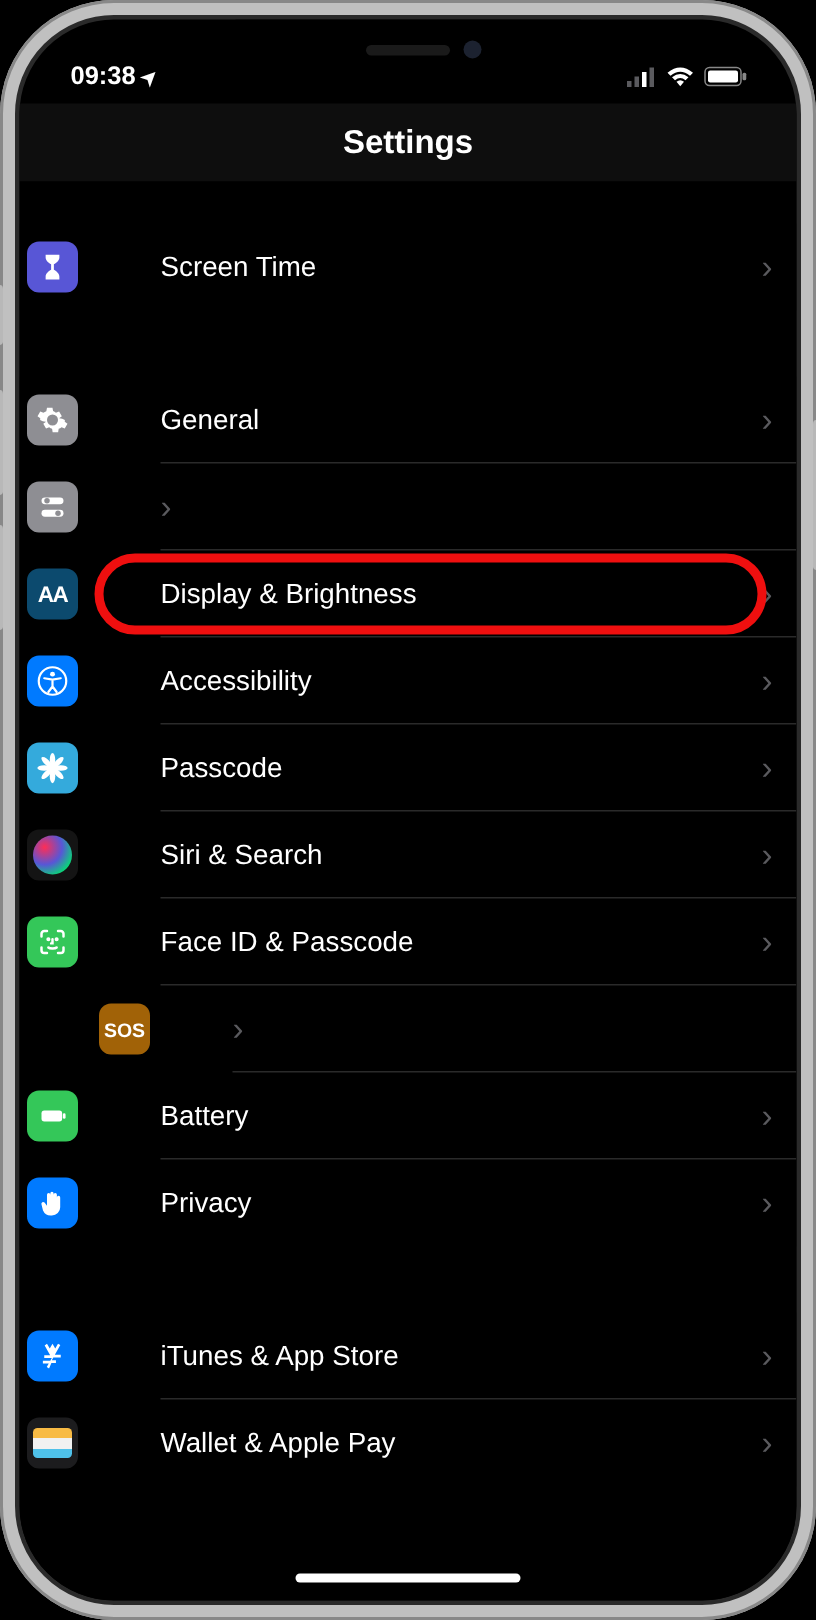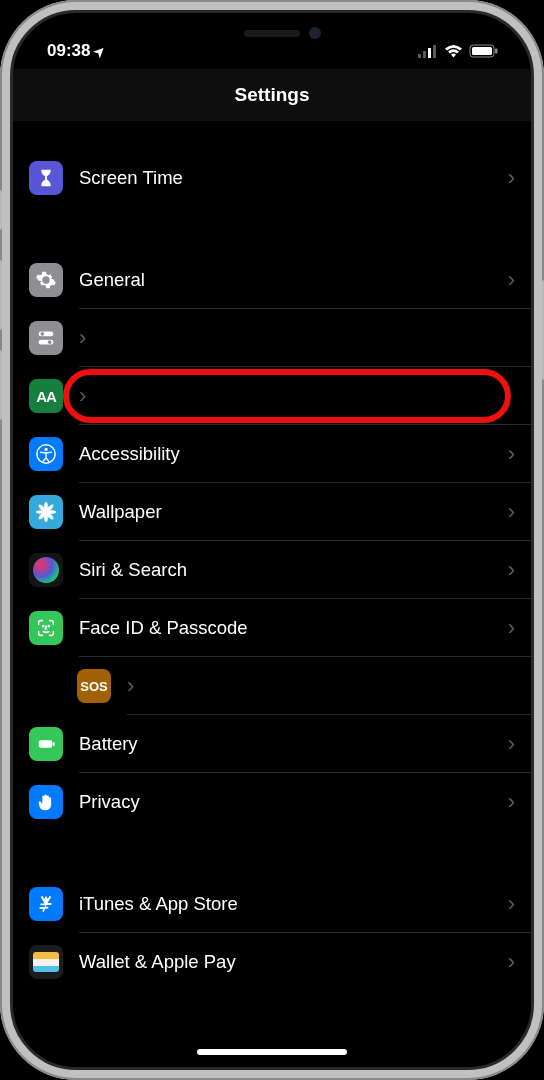--- a/index.html
+++ b/index.html
@@ -79,21 +79,21 @@
       font-size: 17px;
       font-weight: 600;
     }
     .status-left { display: flex; align-items: center; gap: 4px; }
     .status-right { display: flex; align-items: center; gap: 6px; }
     .header {
       height: 52px;
       display: flex;
       justify-content: center;
       align-items: center;
-      font-size: 19px;
+      font-size: 22px;
       font-weight: 600;
       color: #fff;
       background: #0e0e0e;
     }
     .scroll-area {
       position: absolute;
       top: 108px;
       bottom: 0;
       left: 0;
       right: 0;
@@ -103,22 +103,23 @@
     .section {
       background: #000;
       margin-bottom: 44px;
     }
     .section:first-child { margin-top: 28px; }
     .section .row:last-child .row-content { border-bottom: none; }
     .row {
       display: flex;
       align-items: center;
       min-height: 58px;
-      padding-left: 16px;
+      padding-left: 5px;
       position: relative;
+      gap: 39px;
     }
     .row-icon {
       width: 34px;
       height: 34px;
       border-radius: 8px;
       display: flex;
       align-items: center;
       justify-content: center;
       flex-shrink: 0;
       font-size: 17px;
@@ -164,21 +165,21 @@
       width: 150px;
       height: 6px;
       background: #fff;
       border-radius: 3px;
       z-index: 50;
     }
     
     .ic-screentime { background: #5856d6; }
     .ic-general { background: #8e8e93; }
     .ic-control { background: #8e8e93; }
-    .ic-display { background: #15803d; }
+    .ic-display { background: #0c4a6e; }
     .ic-access { background: #007aff; }
     .ic-wallpaper { background: #34aadc; }
     .ic-siri { background: #141414; }
     .ic-faceid { background: #34c759; }
     .ic-sos { background: #a16207; font-size: 13px; margin-left: 48px; }
     .ic-battery { background: #34c759; }
     .ic-privacy { background: #007aff; }
     .ic-itunes { background: #007aff; }
     .ic-wallet { background: #1c1c1e; }
     
@@ -280,20 +281,21 @@
               </svg>
           </div>
           <div class="row-content">
             <span class="chevron">›</span>
           </div>
         </div>
 
         <div class="row">
           <div class="row-icon ic-display" style="font-weight:700;font-size:15px;letter-spacing:-1px;">AA</div>
           <div class="row-content">
+            <span class="row-label">Display &amp; Brightness</span>
             <span class="chevron">›</span>
           </div>
           <div class="highlight-ring"></div>
         </div>
 
         <div class="row">
           <div class="row-icon ic-access">
             <svg viewBox="0 0 24 24" fill="none">
                 <circle cx="12" cy="12" r="10" stroke="#fff" stroke-width="1.6"></circle>
                 <circle cx="12" cy="7" r="1.8" fill="#fff"></circle>
@@ -316,21 +318,21 @@
                   <ellipse ry="2" rx="5" cx="-6"></ellipse>
                   <ellipse ry="2" rx="5" cx="6"></ellipse>
                   <ellipse rx="2" ry="5" transform="rotate(45) translate(0 -6)"></ellipse>
                   <ellipse rx="2" ry="5" transform="rotate(45) translate(0 6)"></ellipse>
                   <ellipse rx="2" ry="5" transform="rotate(-45) translate(0 -6)"></ellipse>
                   <ellipse rx="2" ry="5" transform="rotate(-45) translate(0 6)"></ellipse>
                 </g>
               </svg>
           </div>
           <div class="row-content">
-            <span class="row-label">Wallpaper</span>
+            <span class="row-label">Passcode</span>
             <span class="chevron">›</span>
           </div>
         </div>
 
         <div class="row">
           <div class="row-icon ic-siri">
               <div class="siri-orb"></div>
             </div>
           <div class="row-content">
             <span class="row-label">Siri &amp; Search</span>

